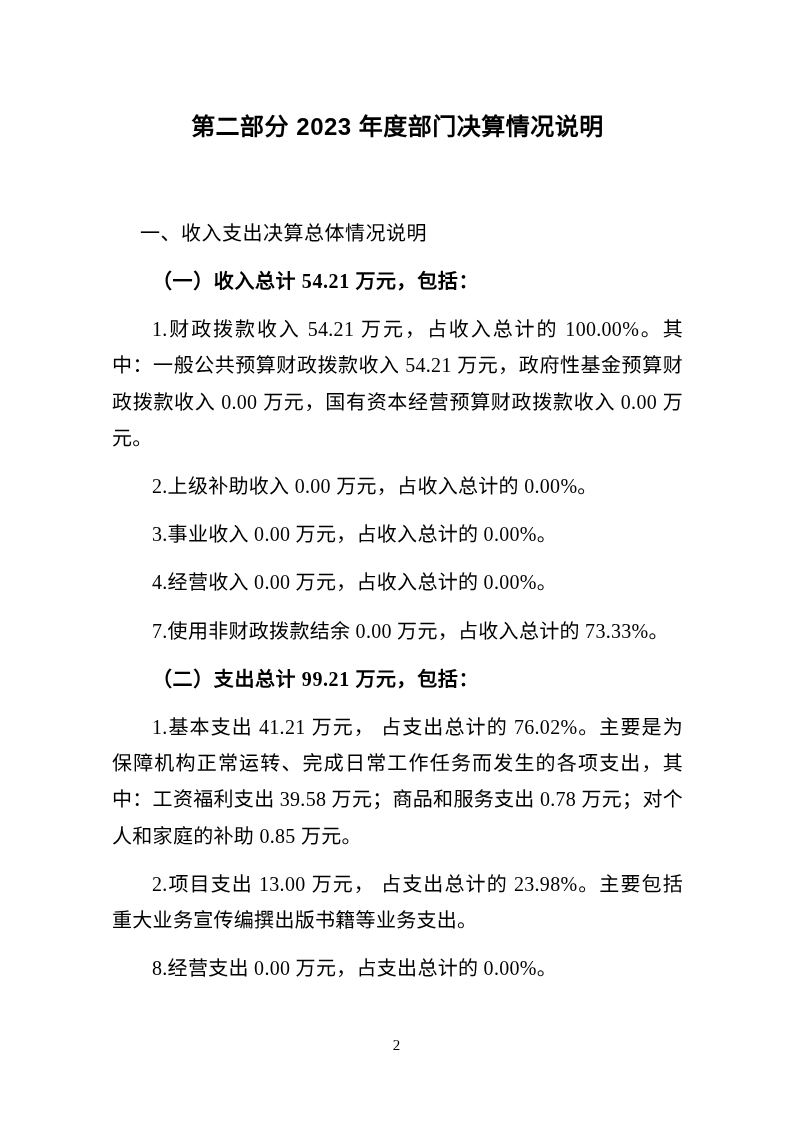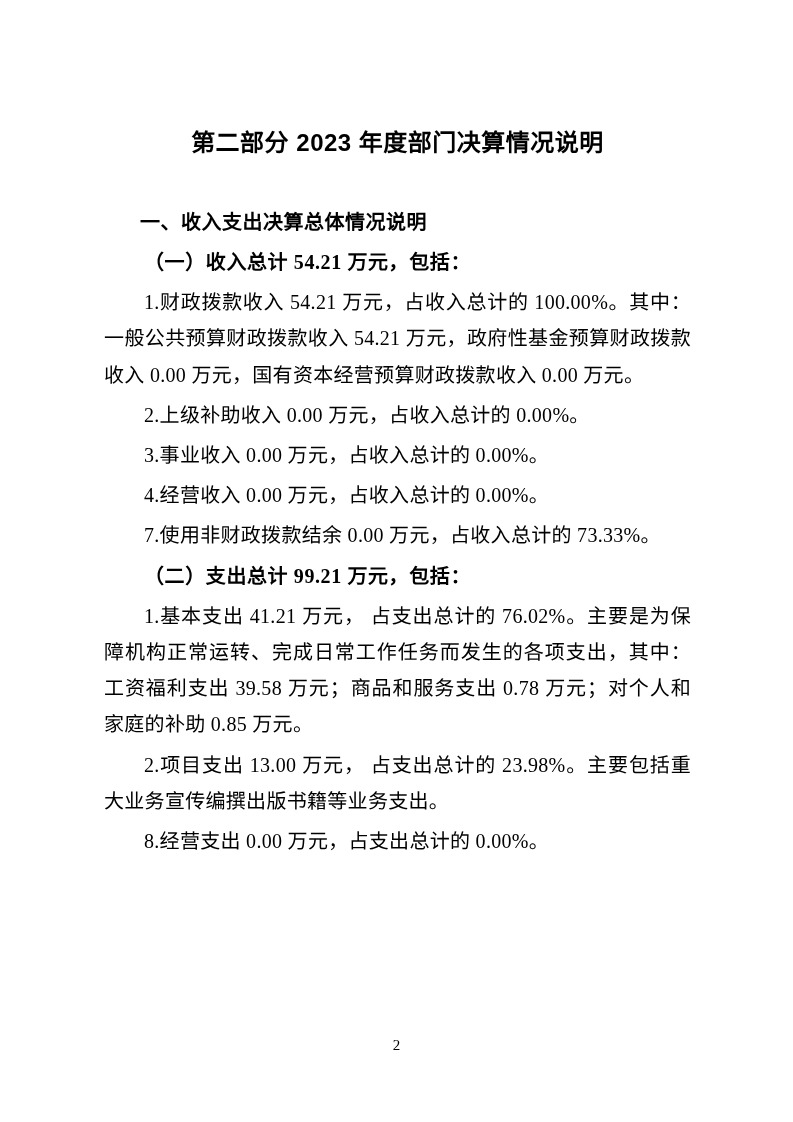--- a/index.html
+++ b/index.html
@@ -11,44 +11,44 @@
     position: relative;
     width: 793px;
     height: 1122px;
     background: #ffffff;
     color: #000000;
     font-family: "Liberation Serif", "DejaVu Serif", serif;
     overflow: hidden;
     margin: 0 auto;
   }
   .content {
-    padding: 16px 98px 0 100px;
+    padding: 0 98px 0 100px;
   }
   .doc-title {
     margin: 0;
     padding-top: 112px;
     font-family: "Liberation Sans", "DejaVu Sans", sans-serif;
     font-weight: bold;
     font-size: 24px;
     line-height: 30px;
     text-align: center;
     letter-spacing: 0.5px;
     white-space: nowrap;
   }
   .h2 {
-    margin: 46px 0 0 0;
+    margin: 73px 0 0 0;
     font-family: "Liberation Sans", "DejaVu Sans", sans-serif;
-    font-weight: 700;
+    font-weight: 400;
     font-size: 20px;
     line-height: 36px;
     text-indent: 2em;
     letter-spacing: 0.5px;
   }
   .para {
-    margin: 4px;
+    margin: 12px;
     font-size: 20px;
     line-height: 36.2px;
     text-indent: 2em;
     text-align: justify;
     text-justify: inter-ideograph;
     letter-spacing: 0.3px;
     word-break: break-all;
   }
   .h3 {
     font-weight: bold;

